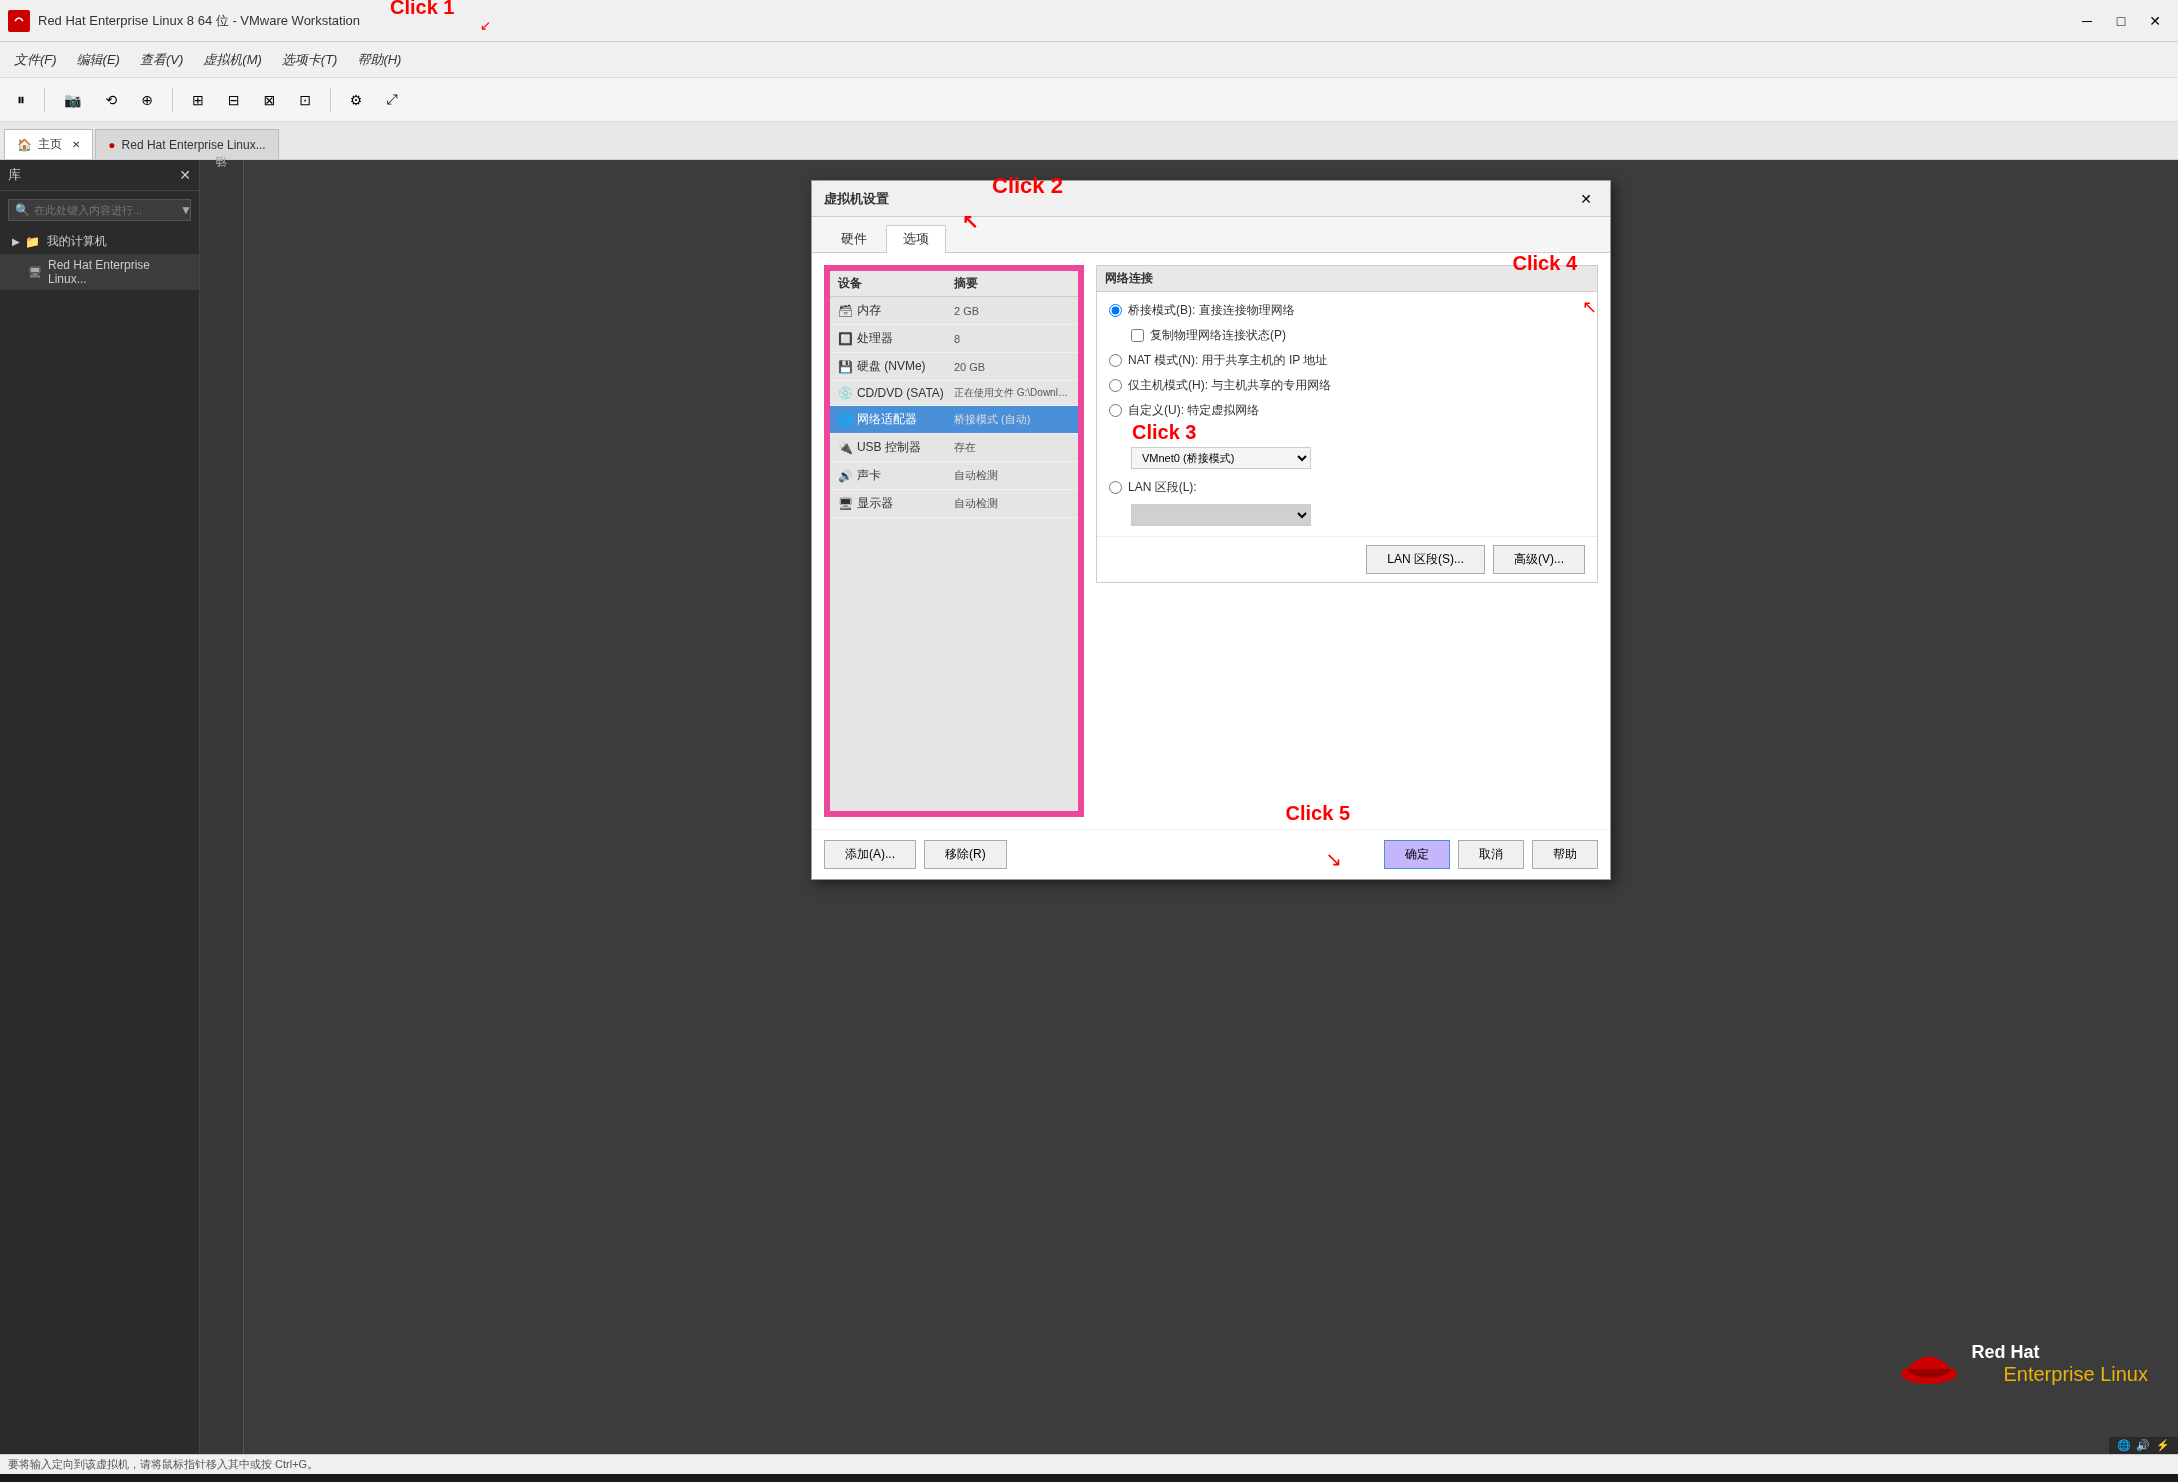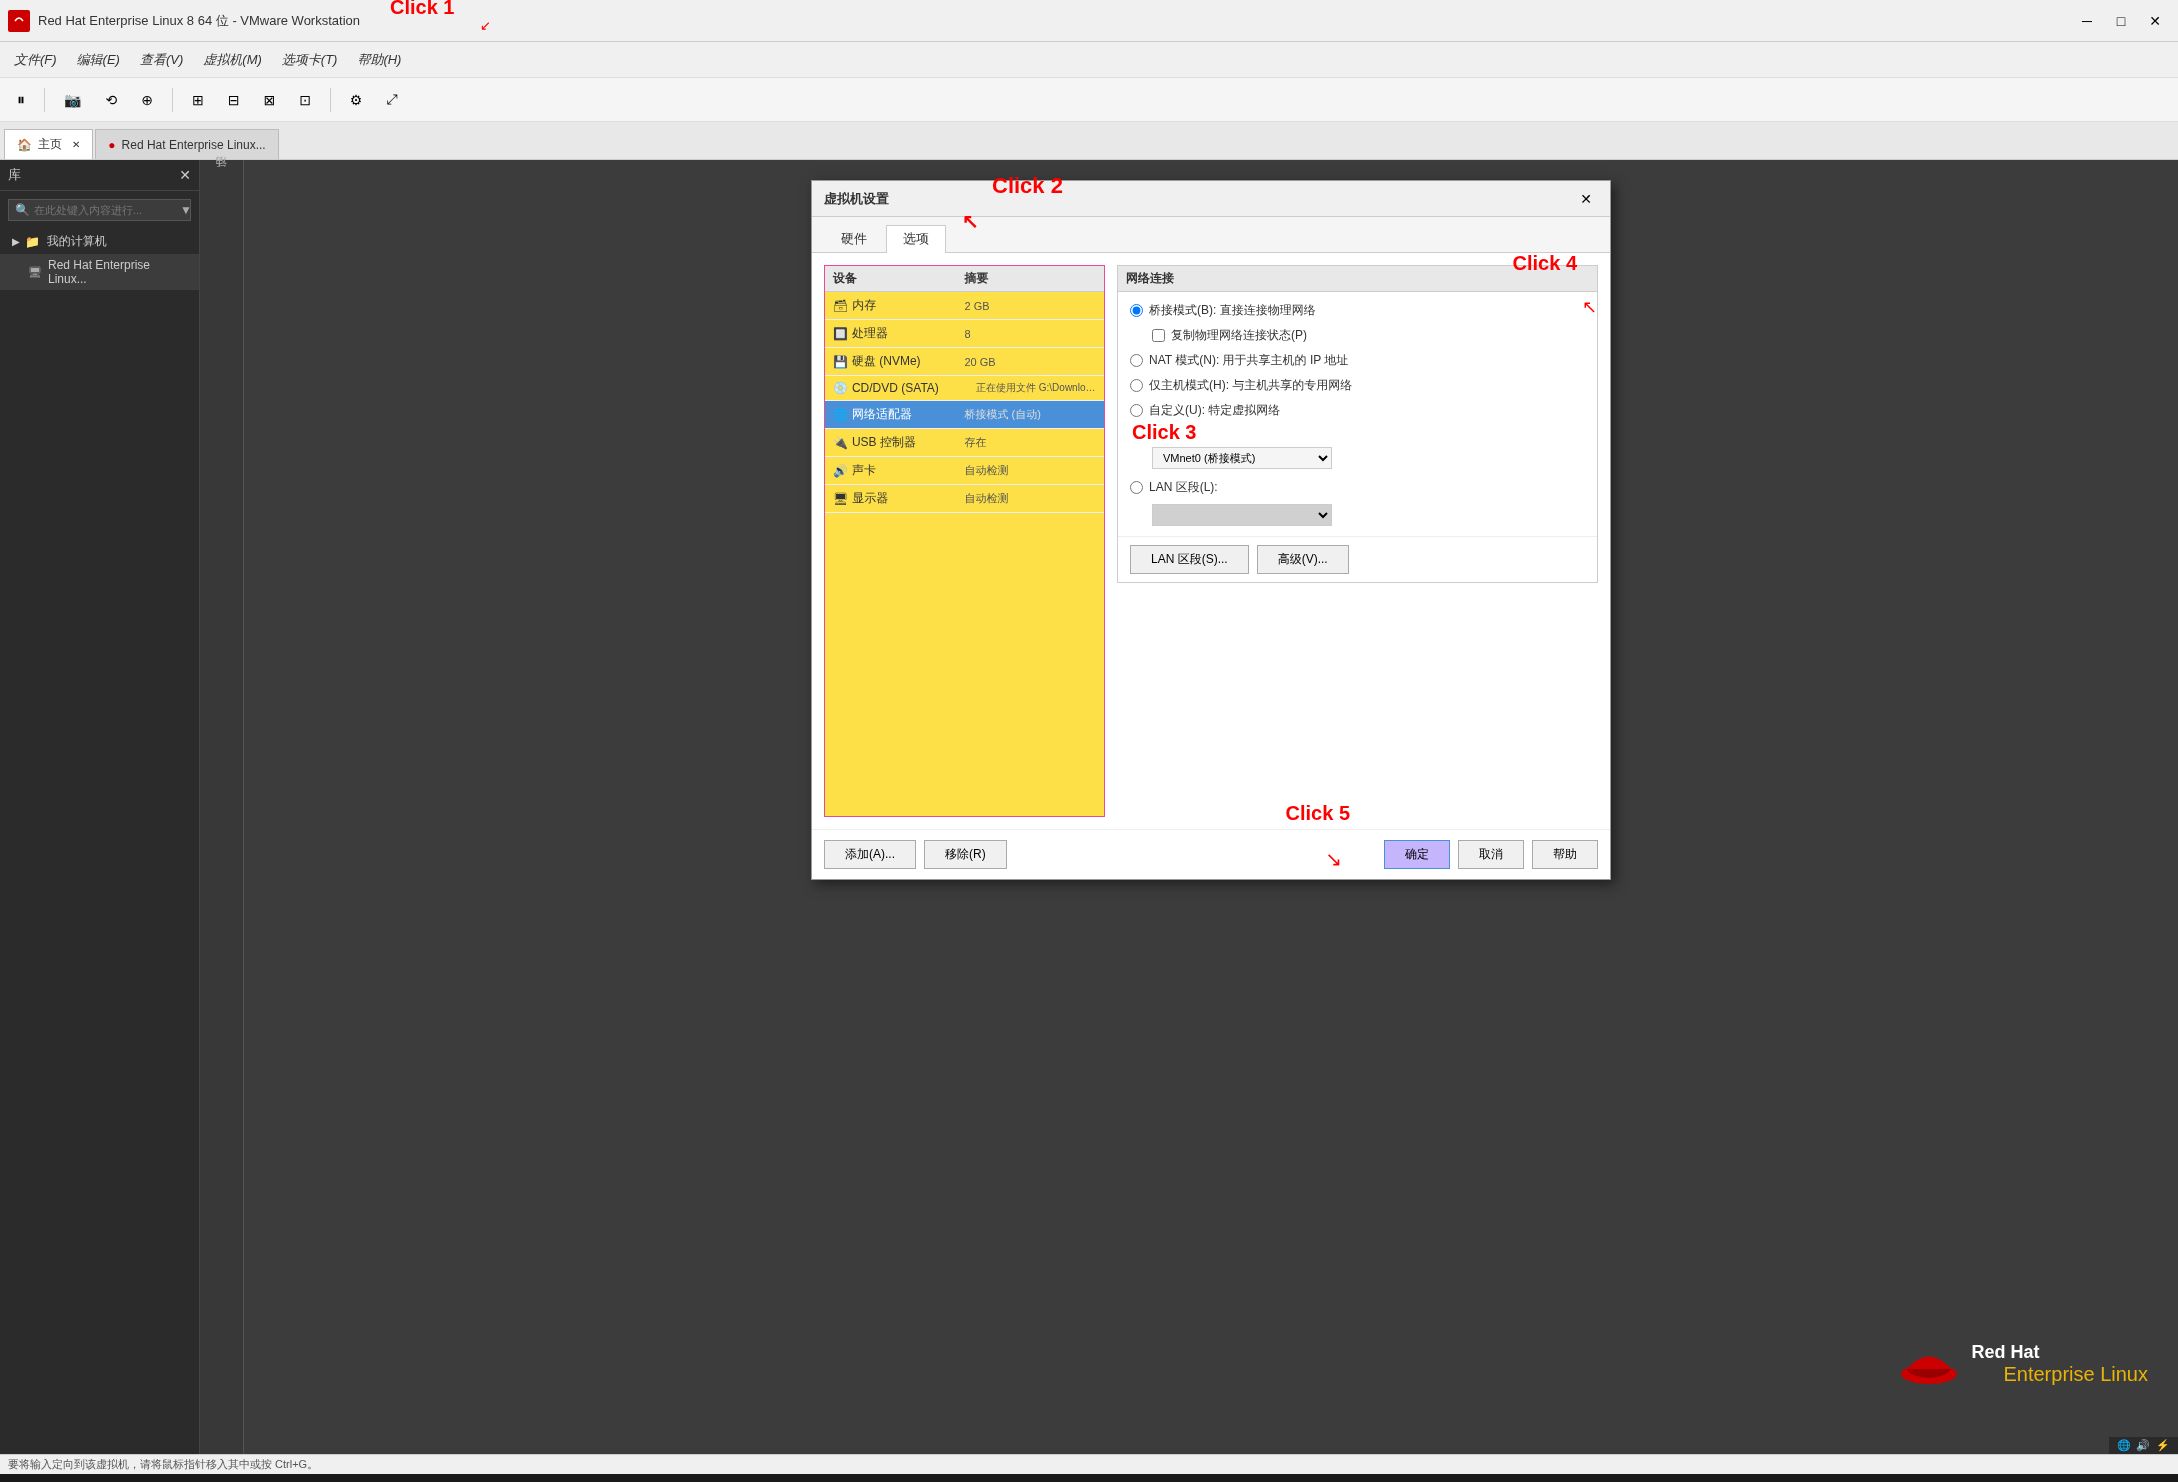--- a/index.html
+++ b/index.html
@@ -209,23 +209,23 @@
     
     .dialog-body {
       display: flex;
       flex: 1;
       padding: 12px;
       gap: 12px;
     }
 
     
     .device-list {
-      width: 281px;
-      border: 1px solid #ec4899;
-      background: #fde047;
+      width: 260px;
+      border: 6px solid #ec4899;
+      background: #e5e5e5;
     }
     .device-list-header {
       display: flex;
       background: #e8e8e8;
       border-bottom: 1px solid #ccc;
       padding: 4px 8px;
       font-size: 12px;
       font-weight: bold;
     }
     .device-list-header .col-device { flex: 1; }
@@ -574,21 +574,21 @@
                 <div class="radio-row">
                   <input type="radio" id="r-lan" name="netmode" style="">
                   <label for="r-lan">LAN 区段(L):</label>
                 </div>
                 <div style="margin-left:22px;">
                   <select class="network-select" style="background:#d0d0d0;">
                     <option></option>
                   </select>
                 </div>
               </div>
-              <div style="display:flex;gap:8px;padding:8px 12px;border-top:1px solid #eee;">
+              <div style="display:flex;justify-content:flex-end;gap:8px;padding:8px 12px;border-top:1px solid #eee;">
                 <button class="btn">LAN 区段(S)...</button>
                 <button class="btn">高级(V)...</button>
               </div>
             </div>
           </div>
         </div>
 
         <div style="position:absolute;top:240px;left:320px;color:red;font-size:20px;font-weight:bold;font-family:Arial,sans-serif;pointer-events:none;">Click 3</div>
 
         <div class="dialog-footer" style="position:relative;">

